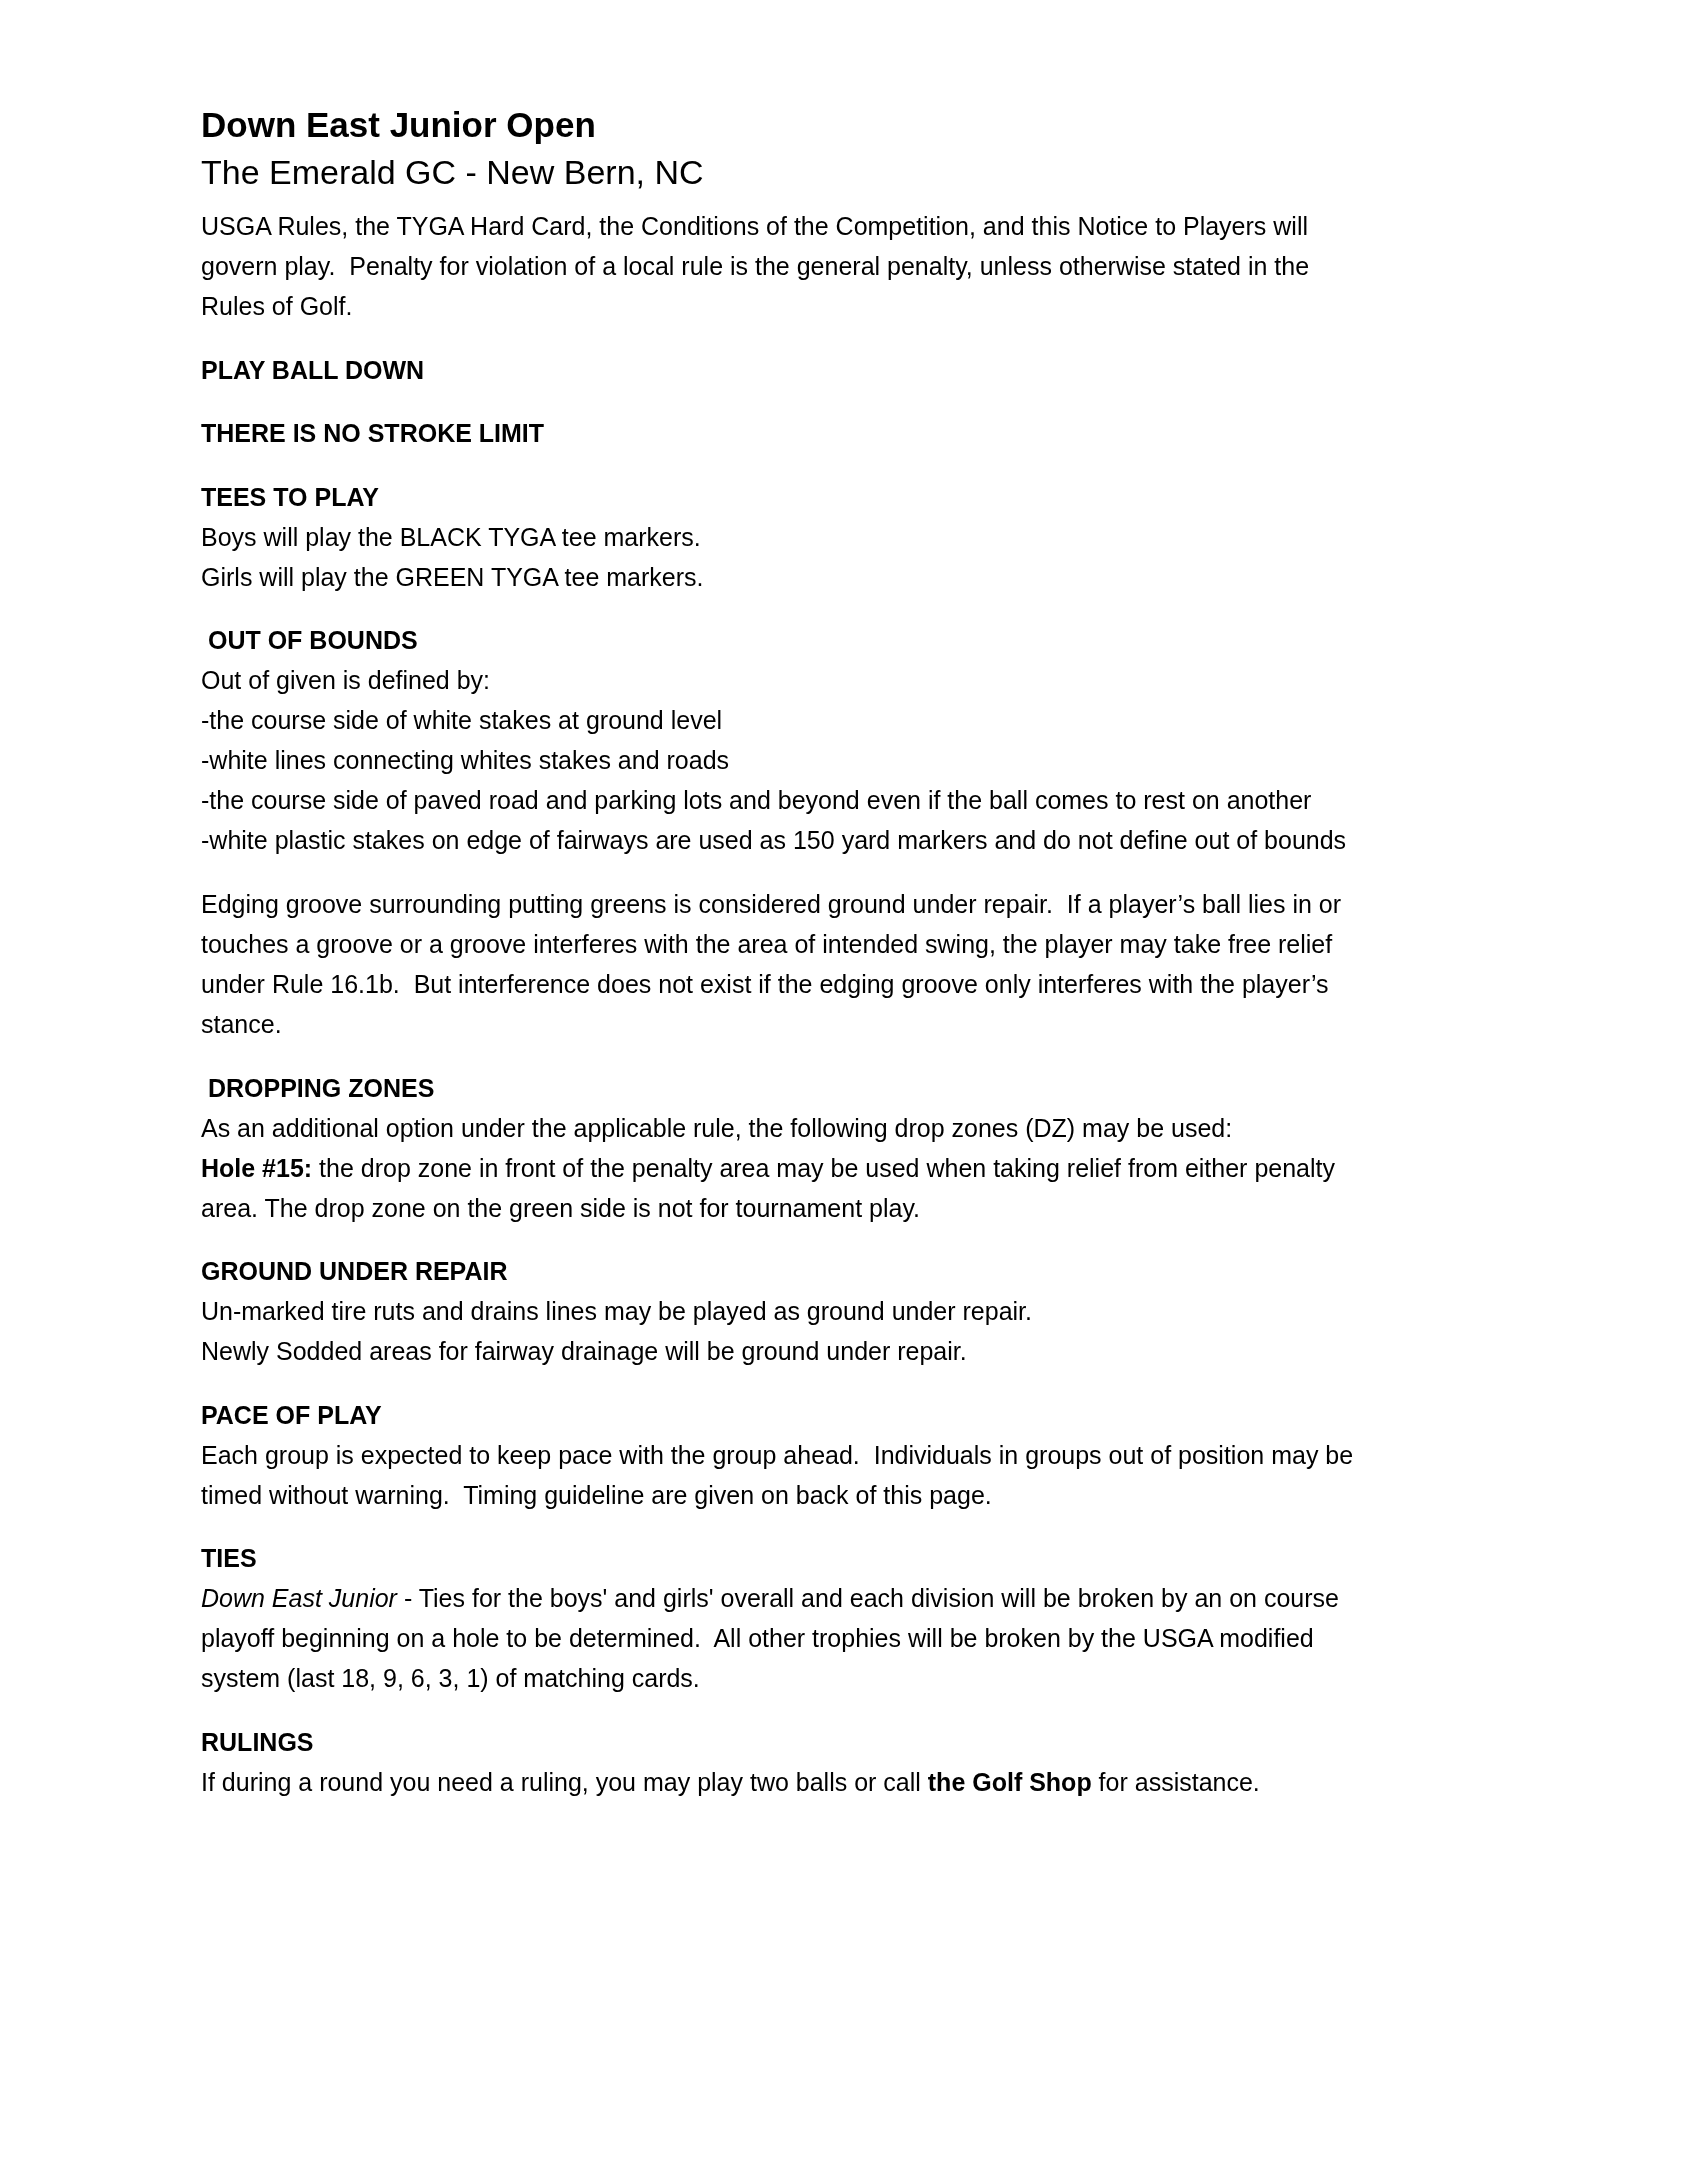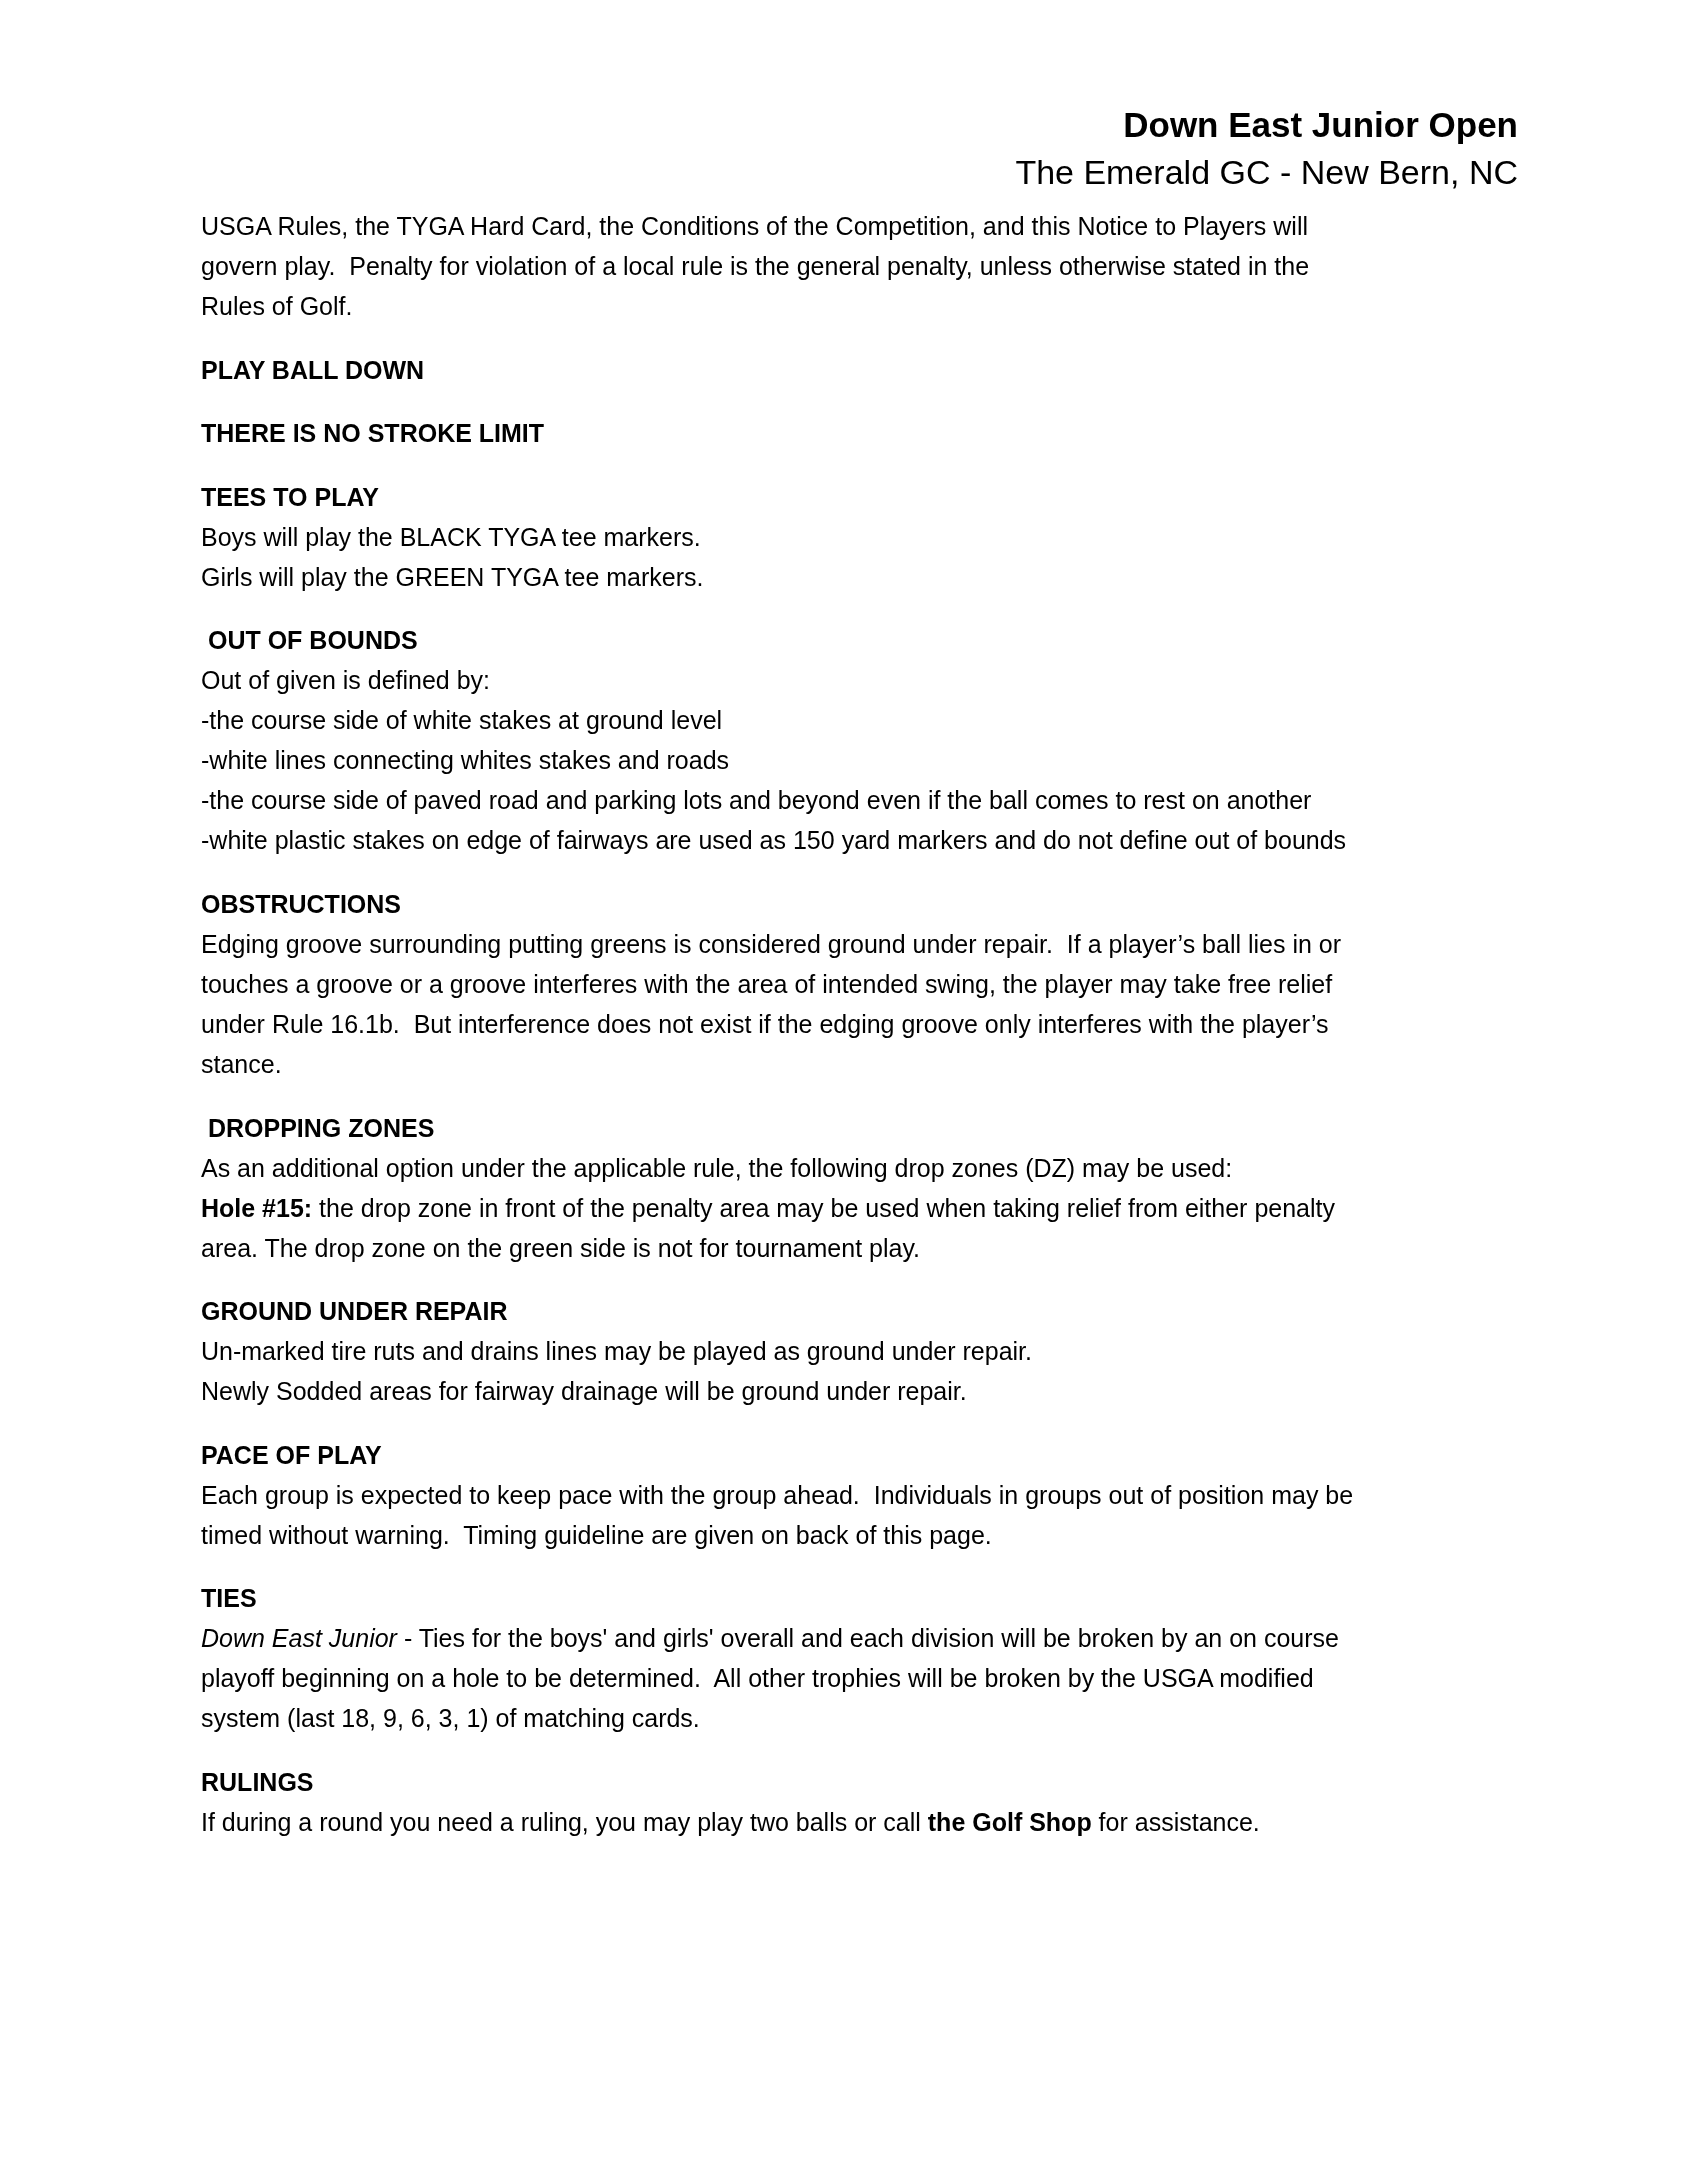--- a/index.html
+++ b/index.html
@@ -16,21 +16,21 @@
   }
   .page {
     box-sizing: border-box;
     width: 1687px;
     height: 2183px;
     padding: 100px 169px 0 201px;
     background: #ffffff;
     overflow: hidden;
   }
   .doc-header {
-    text-align: right;
+    text-align: left;
     margin-bottom: 10px;
   }
   .title {
     font-size: 35px;
     font-weight: 700;
     line-height: 49px;
   }
   .subtitle {
     font-size: 34px;
     font-weight: 400;
@@ -88,21 +88,20 @@
   <section>
     <div class="heading"> OUT OF BOUNDS</div>
     <div class="line">Out of given is defined by:</div>
     <div class="line">-the course side of white stakes at ground level</div>
     <div class="line">-white lines connecting whites stakes and roads</div>
     <div class="line">-the course side of paved road and parking lots and beyond even if the ball comes to rest on another</div>
     <div class="line">-white plastic stakes on edge of fairways are used as 150 yard markers and do not define out of bounds</div>
   </section>
 
   <section>
-    <div class="heading">OBSTRUCTIONS</div>
     <div class="line">Edging groove surrounding putting greens is considered ground under repair.  If a player’s ball lies in or</div>
     <div class="line">touches a groove or a groove interferes with the area of intended swing, the player may take free relief</div>
     <div class="line">under Rule 16.1b.  But interference does not exist if the edging groove only interferes with the player’s</div>
     <div class="line">stance.</div>
   </section>
 
   <section>
     <div class="heading"> DROPPING ZONES</div>
     <div class="line">As an additional option under the applicable rule, the following drop zones (DZ) may be used:</div>
     <div class="line"><span class="bold">Hole #15:</span><span> the drop zone in front of the penalty area may be used when taking relief from either penalty</span></div>

